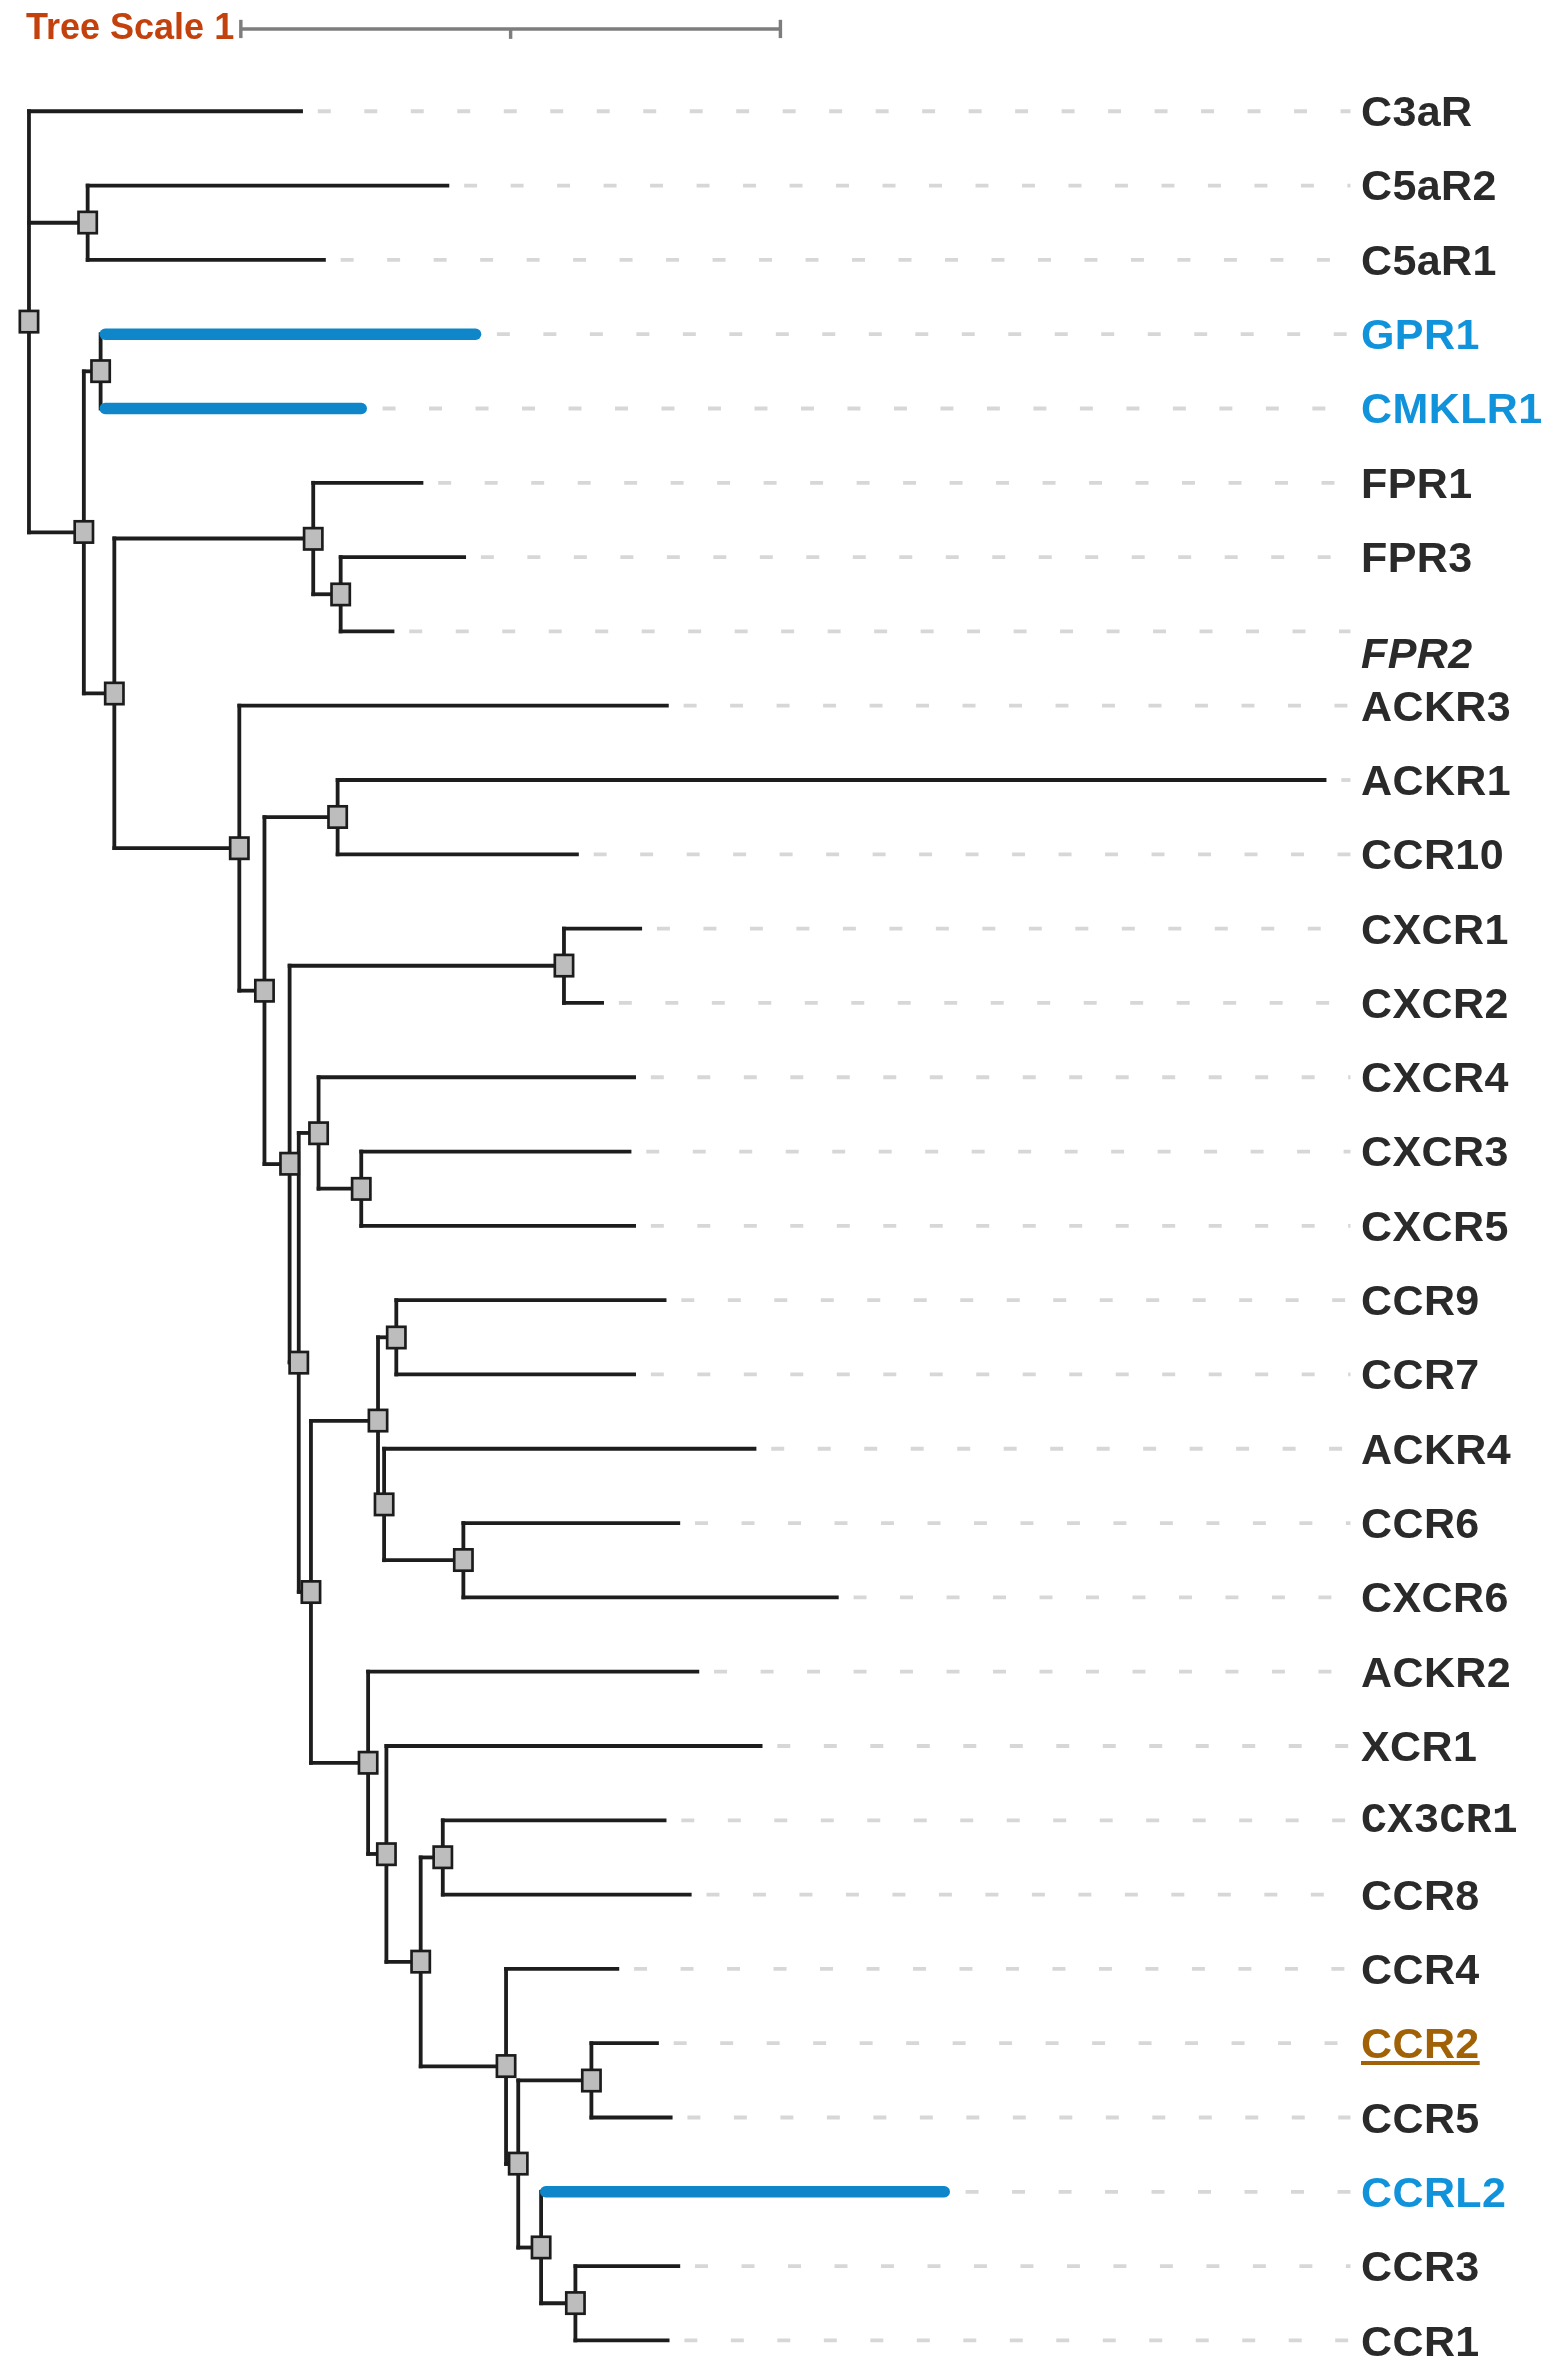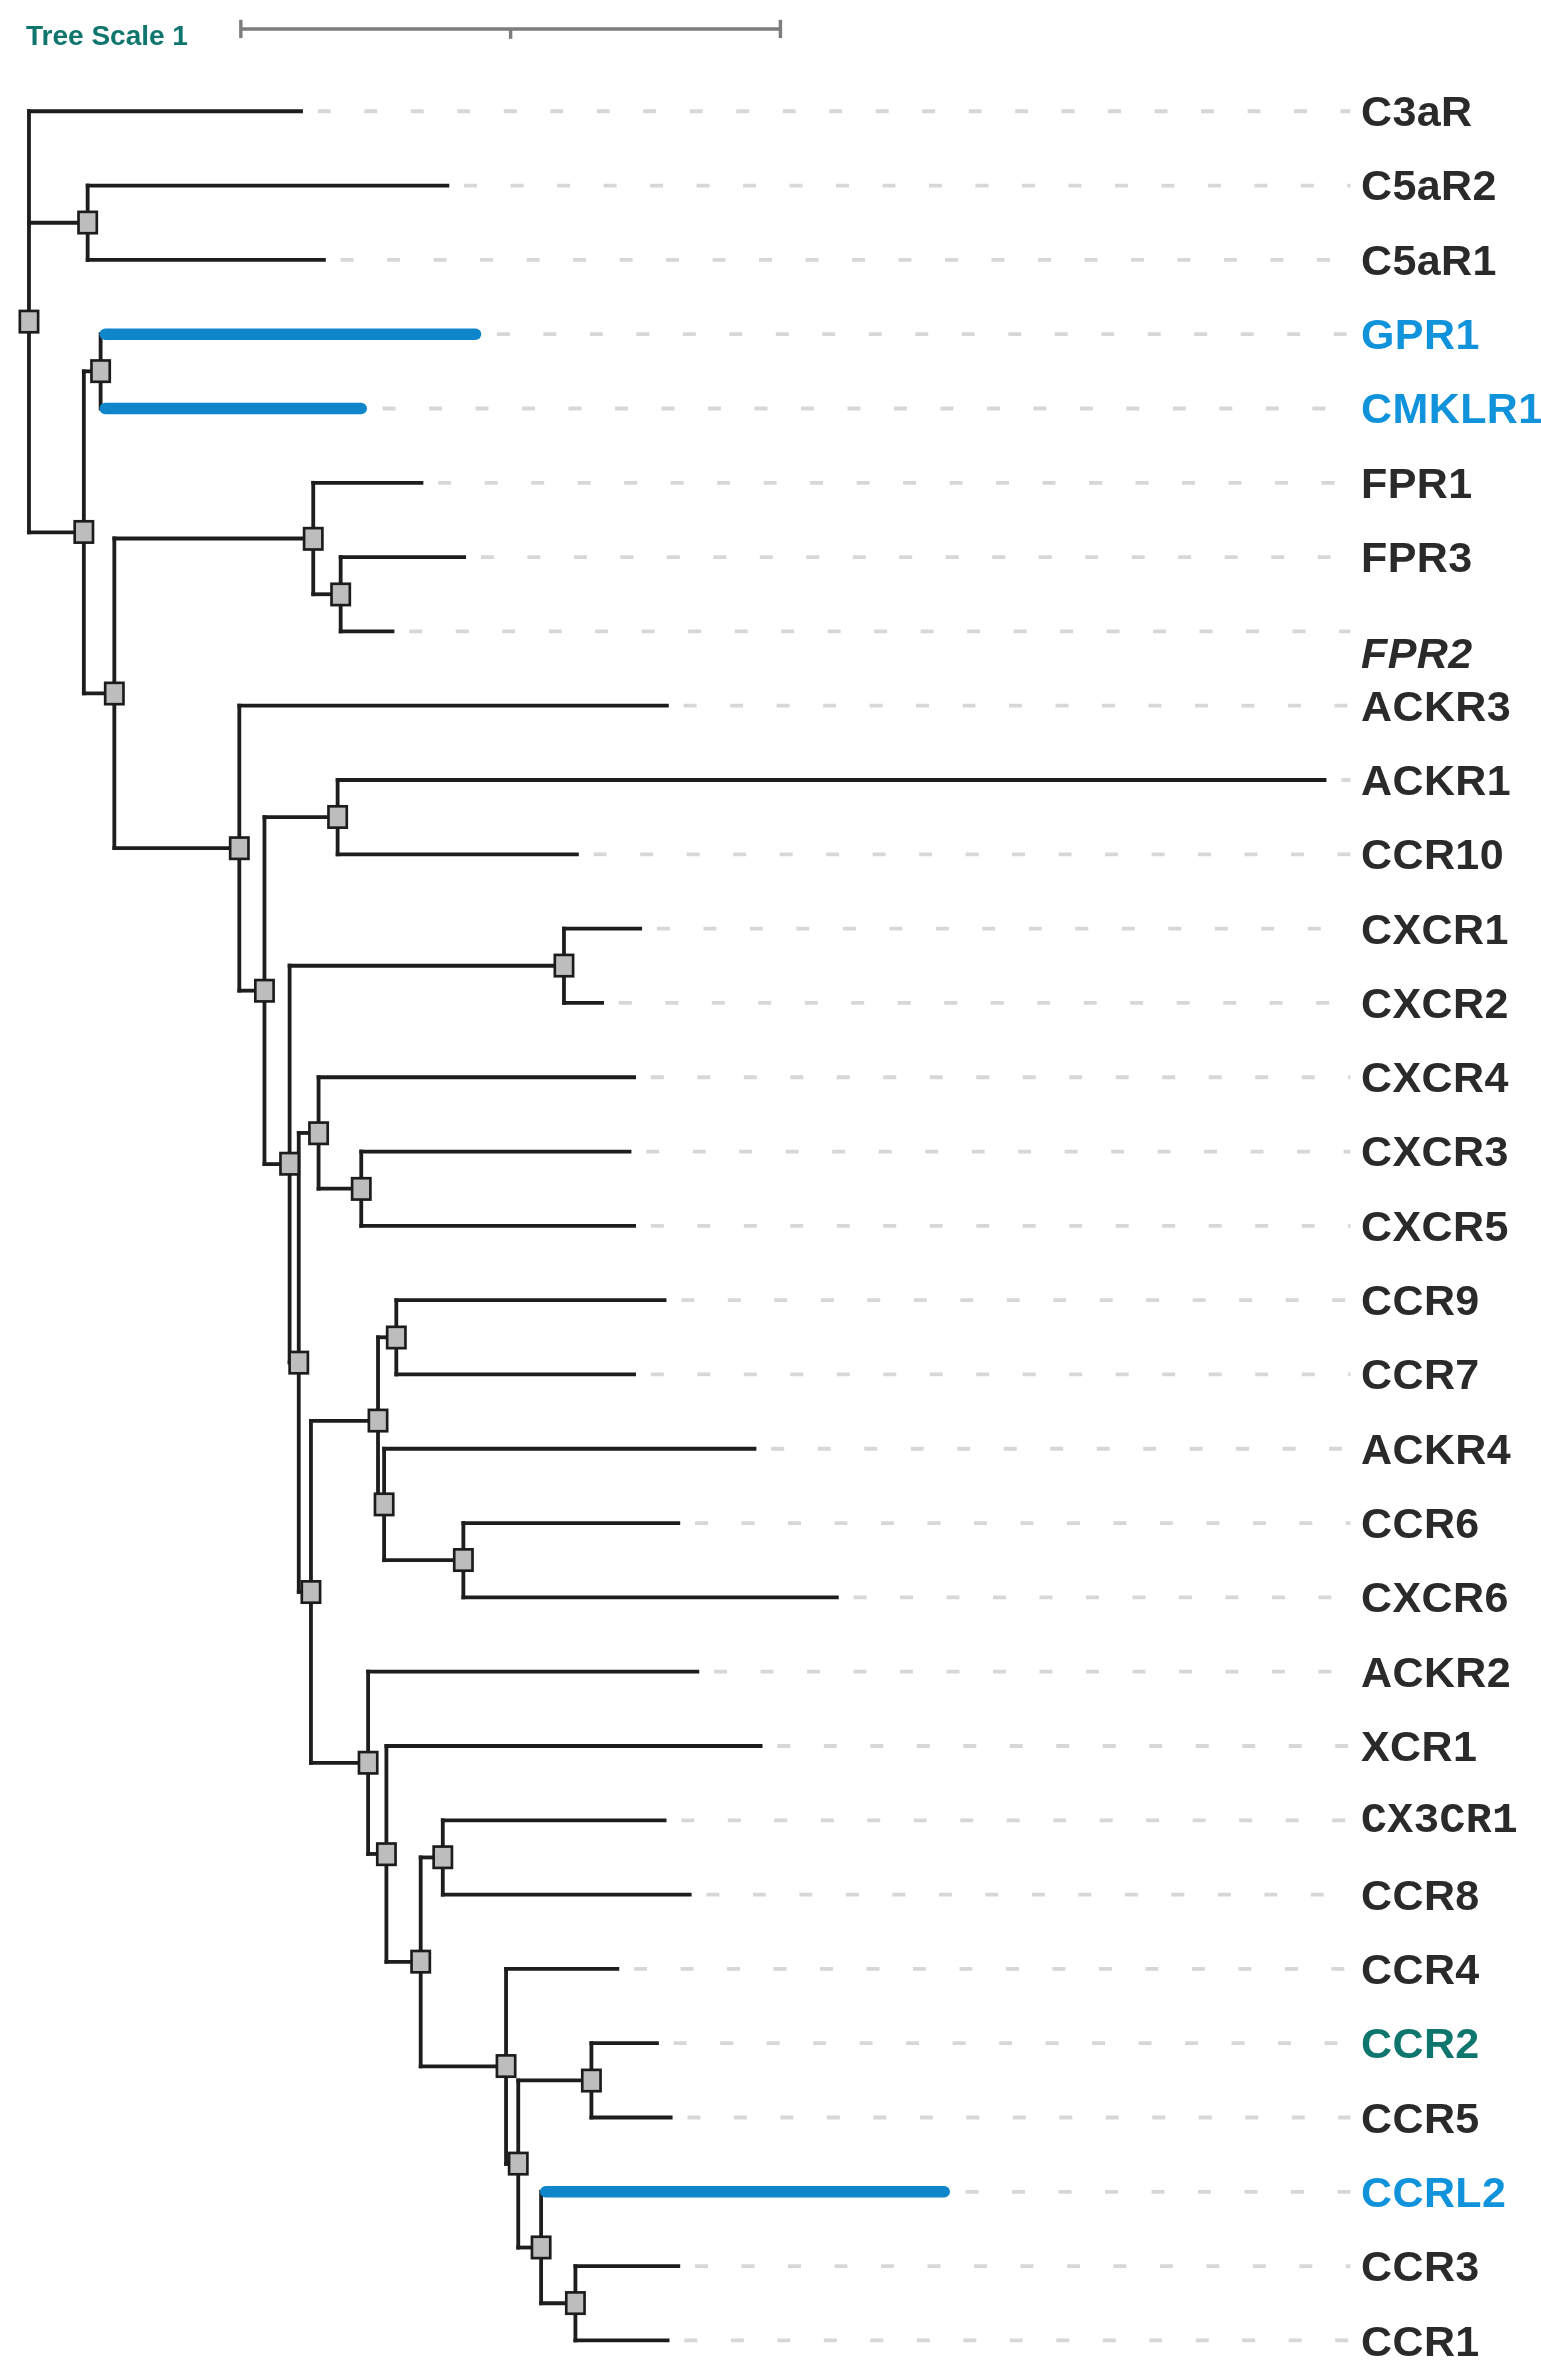--- a/index.html
+++ b/index.html
@@ -9,23 +9,23 @@
   }
   #canvas{position:absolute;left:0;top:0;width:1541px;height:2377px;}
   svg{position:absolute;left:0;top:0;}
   .leaf-label{
     position:absolute;white-space:nowrap;
     font-family:"Liberation Sans", sans-serif;
     font-weight:bold;font-size:43px;line-height:37px;
     letter-spacing:0.4px;
   }
   #scale-label{
-    position:absolute;left:26px;top:20px;
+    position:absolute;left:26px;top:6px;
     font-family:"Liberation Sans", sans-serif;
-    font-weight:bold;font-size:28px;color:#0f766e;white-space:nowrap;
+    font-weight:bold;font-size:36px;color:#c2410c;white-space:nowrap;
   }
 </style>
 </head>
 <body>
 
 <div id="canvas">
   <svg id="tree-svg" width="1541" height="2377" viewBox="0 0 2022 3119">
       <line x1="316" y1="38" x2="1024" y2="38" stroke="#7d7d7d" stroke-width="4.5"></line>
       <line x1="316" y1="26" x2="316" y2="50" stroke="#7d7d7d" stroke-width="4.5"></line>
       <line x1="1024" y1="26" x2="1024" y2="50" stroke="#7d7d7d" stroke-width="4.5"></line>
@@ -200,20 +200,20 @@
       <div class="leaf-label" style="left: 1361px; top: 1282px; color: rgb(42, 42, 42); text-align: right;">CCR9</div>
       <div class="leaf-label" style="left: 1361px; top: 1356px; color: rgb(42, 42, 42);">CCR7</div>
       <div class="leaf-label" style="left: 1361px; top: 1431px; color: rgb(42, 42, 42);">ACKR4</div>
       <div class="leaf-label" style="left: 1361px; top: 1505px; color: rgb(42, 42, 42);">CCR6</div>
       <div class="leaf-label" style="left: 1361px; top: 1579px; color: rgb(42, 42, 42);">CXCR6</div>
       <div class="leaf-label" style="left: 1361px; top: 1654px; color: rgb(42, 42, 42);">ACKR2</div>
       <div class="leaf-label" style="left: 1361px; top: 1728px; color: rgb(42, 42, 42);">XCR1</div>
       <div class="leaf-label" style="left: 1361px; top: 1802px; color: rgb(42, 42, 42); font-family: Liberation Mono, monospace;">CX3CR1</div>
       <div class="leaf-label" style="left: 1361px; top: 1877px; color: rgb(42, 42, 42);">CCR8</div>
       <div class="leaf-label" style="left: 1361px; top: 1951px; color: rgb(42, 42, 42);">CCR4</div>
-      <div class="leaf-label" style="left: 1361px; top: 2025px; color: #0f766e;">CCR2</div>
+      <div class="leaf-label" style="left: 1361px; top: 2025px; color: #a16207; text-decoration: underline;">CCR2</div>
       <div class="leaf-label" style="left: 1361px; top: 2100px; color: rgb(42, 42, 42);">CCR5</div>
       <div class="leaf-label" style="left: 1361px; top: 2174px; color: rgb(17, 147, 220);">CCRL2</div>
       <div class="leaf-label" style="left: 1361px; top: 2248px; color: rgb(42, 42, 42);">CCR3</div>
       <div class="leaf-label" style="left: 1361px; top: 2323px; color: rgb(42, 42, 42);">CCR1</div>
     </div>
 </div>
 
 
 </body></html>

